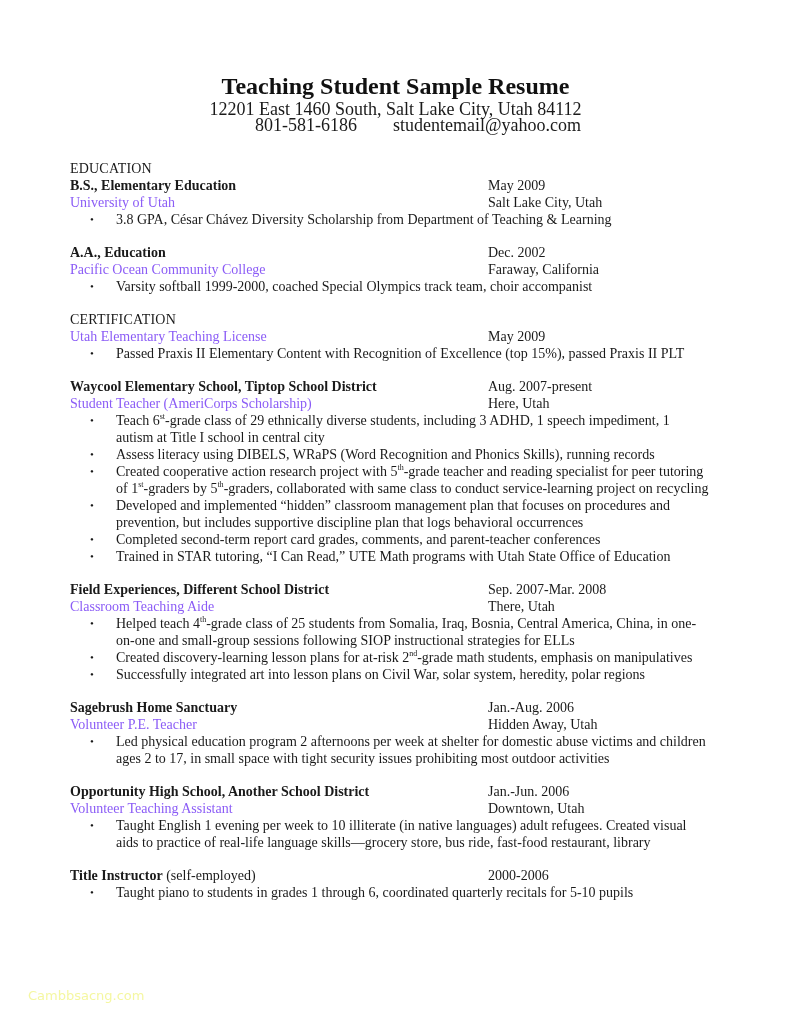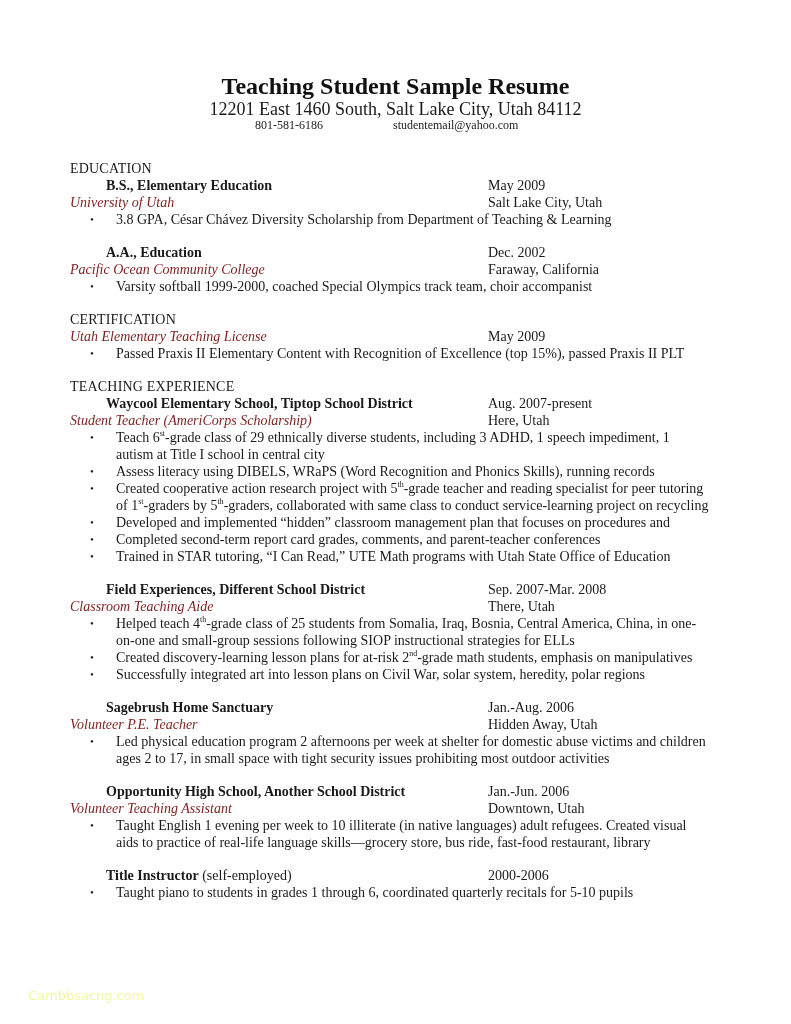--- a/index.html
+++ b/index.html
@@ -2,32 +2,32 @@
 <html><head>
 <meta charset="utf-8">
 <style>
   html, body { margin: 0; padding: 0; background: #ffffff; }
   body { width: 791px; height: 1024px; position: relative; overflow: hidden;
          font-family: "Liberation Serif", "DejaVu Serif", serif; color: #1a1a1a; }
   .page { position: absolute; left: 0; top: 0; width: 791px; height: 1024px; }
   .header { position: absolute; top: 72px; left: 0; width: 791px; text-align: center; }
   .title { font-size: 24px; font-weight: bold; line-height: 28px; color: #111; margin-left: 0; }
   .addr { font-size: 18px; line-height: 16px; margin-top: 1px; }
-  .contact { font-size: 12px; line-height: 16px; position: relative; height: 17px; text-align: right; }
+  .contact { font-size: 18px; line-height: 16px; position: relative; height: 17px; text-align: right; }
   .contact .phone { position: absolute; left: 255px; }
   .contact .email { position: absolute; left: 393px; }
 
   .body { position: absolute; left: 70px; top: 160px; width: 660px; }
   .section { }
   .sec-title { font-weight: normal; font-size: 14px; line-height: 17px; letter-spacing: 0.2px; }
   .row { position: relative; height: 17px; font-size: 14px; line-height: 17px; }
   .row .left { position: absolute; left: 0; }
   .row .right { position: absolute; left: 418px; }
-  .bold { font-weight: bold; margin-left: 36px; }
-  .ital { font-style: italic; color: #7f1d1d; }
+  .bold { font-weight: bold; }
+  .ital { color: #8b5cf6; }
   ul { margin: 0; padding: 0; list-style: none; }
   li { position: relative; padding-left: 46px; font-size: 14px; line-height: 17px; }
   li .bullet { position: absolute; left: 20px; top: 0; font-size: 11px; }
   .gap-s { height: 16px; }
   .gap-m { height: 16px; }
   sup { font-size: 8px; line-height: 0; }
   .watermark { position: absolute; left: 28px; top: 988px; font-family: "DejaVu Sans", sans-serif;
                font-size: 13px; color: #f2f58a; opacity: 0.8; filter: blur(0.6px); }
 </style>
 </head>
@@ -82,35 +82,34 @@
         <span class="left ital">Utah Elementary Teaching License</span>
         <span class="right">May 2009</span>
       </div>
       <ul>
         <li><span class="bullet">•</span><span>Passed Praxis II Elementary Content with Recognition of Excellence (top 15%), passed Praxis II PLT</span></li>
       </ul>
     </div>
     <div class="gap-m"></div>
 
     <div class="section">
-      <div class="sec-title">TEACHING EXPERIENCE</div>
 
       <div class="row">
         <span class="left bold">Waycool Elementary School, Tiptop School District</span>
         <span class="right">Aug. 2007-present</span>
       </div>
       <div class="row">
         <span class="left ital">Student Teacher (AmeriCorps Scholarship)</span>
         <span class="right">Here, Utah</span>
       </div>
       <ul>
         <li><span class="bullet">•</span><span>Teach 6</span><sup>st</sup><span>-grade class of 29 ethnically diverse students, including 3 ADHD, 1 speech impediment, 1</span><br><span>autism at Title I school in central city</span></li>
         <li><span class="bullet">•</span><span>Assess literacy using DIBELS, WRaPS (Word Recognition and Phonics Skills), running records</span></li>
         <li><span class="bullet">•</span><span>Created cooperative action research project with 5</span><sup>th</sup><span>-grade teacher and reading specialist for peer tutoring</span><br><span>of 1</span><sup>st</sup><span>-graders by 5</span><sup>th</sup><span>-graders, collaborated with same class to conduct service-learning project on recycling</span></li>
-        <li><span class="bullet">•</span><span>Developed and implemented “hidden” classroom management plan that focuses on procedures and</span><br></li>
+        <li><span class="bullet">•</span><span>Developed and implemented “hidden” classroom management plan that focuses on procedures and</span><br><span>prevention, but includes supportive discipline plan that logs behavioral occurrences</span></li>
         <li><span class="bullet">•</span><span>Completed second-term report card grades, comments, and parent-teacher conferences</span></li>
         <li><span class="bullet">•</span><span>Trained in STAR tutoring, “I Can Read,” UTE Math programs with Utah State Office of Education</span></li>
       </ul>
       <div class="gap-s"></div>
 
       <div class="row">
         <span class="left bold">Field Experiences, Different School District</span>
         <span class="right">Sep. 2007-Mar. 2008</span>
       </div>
       <div class="row">

